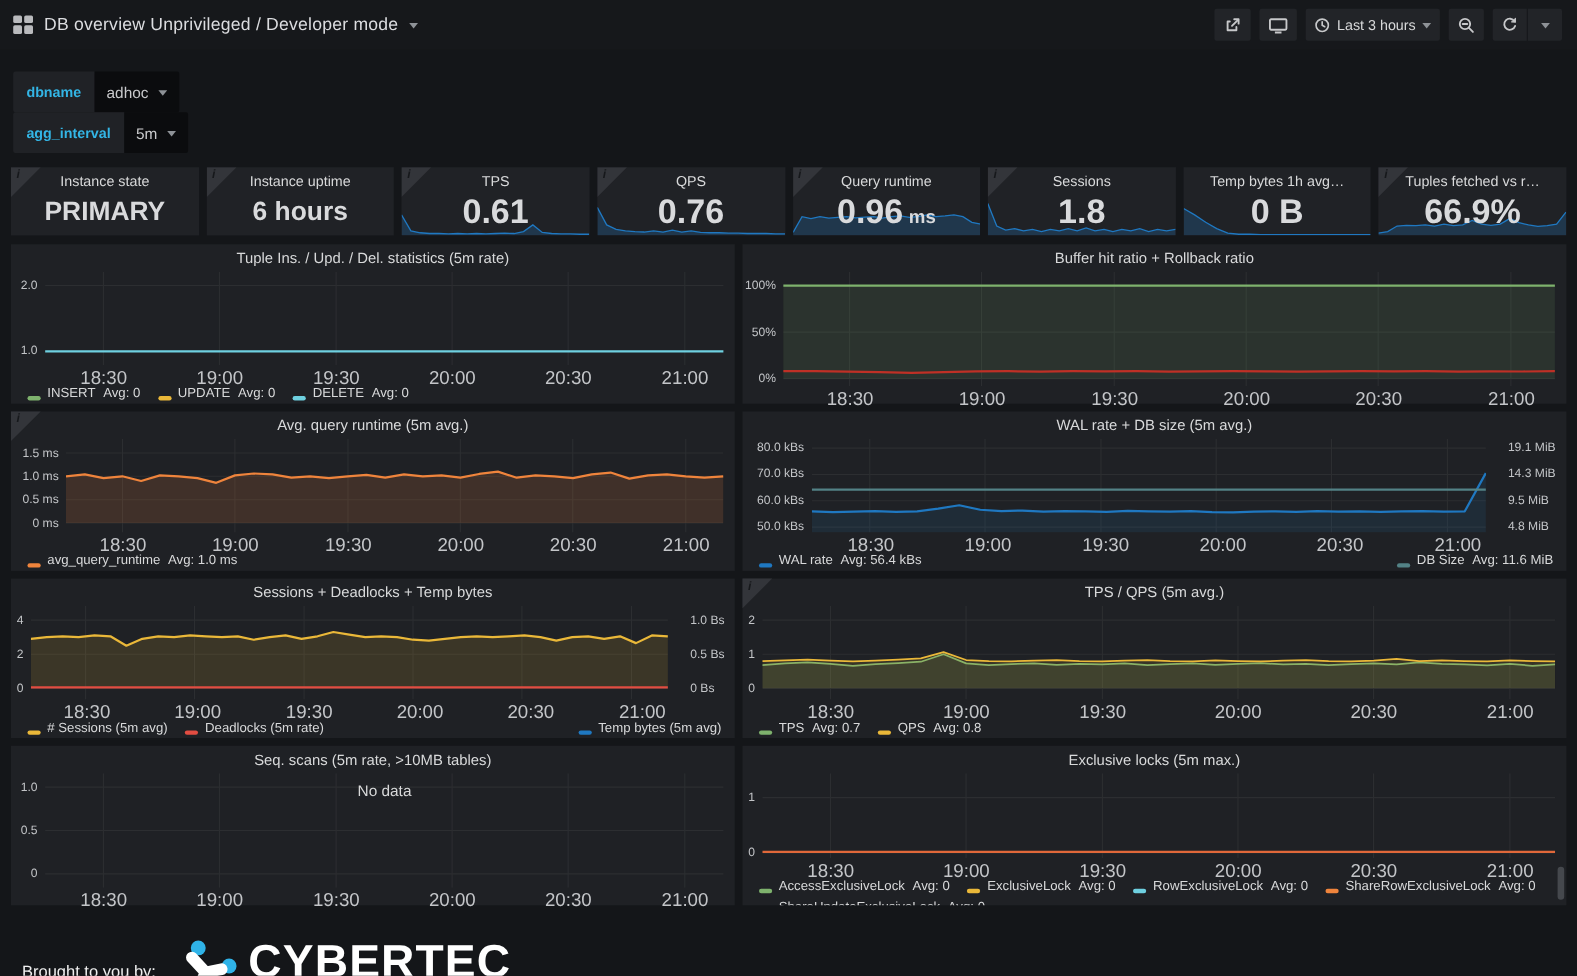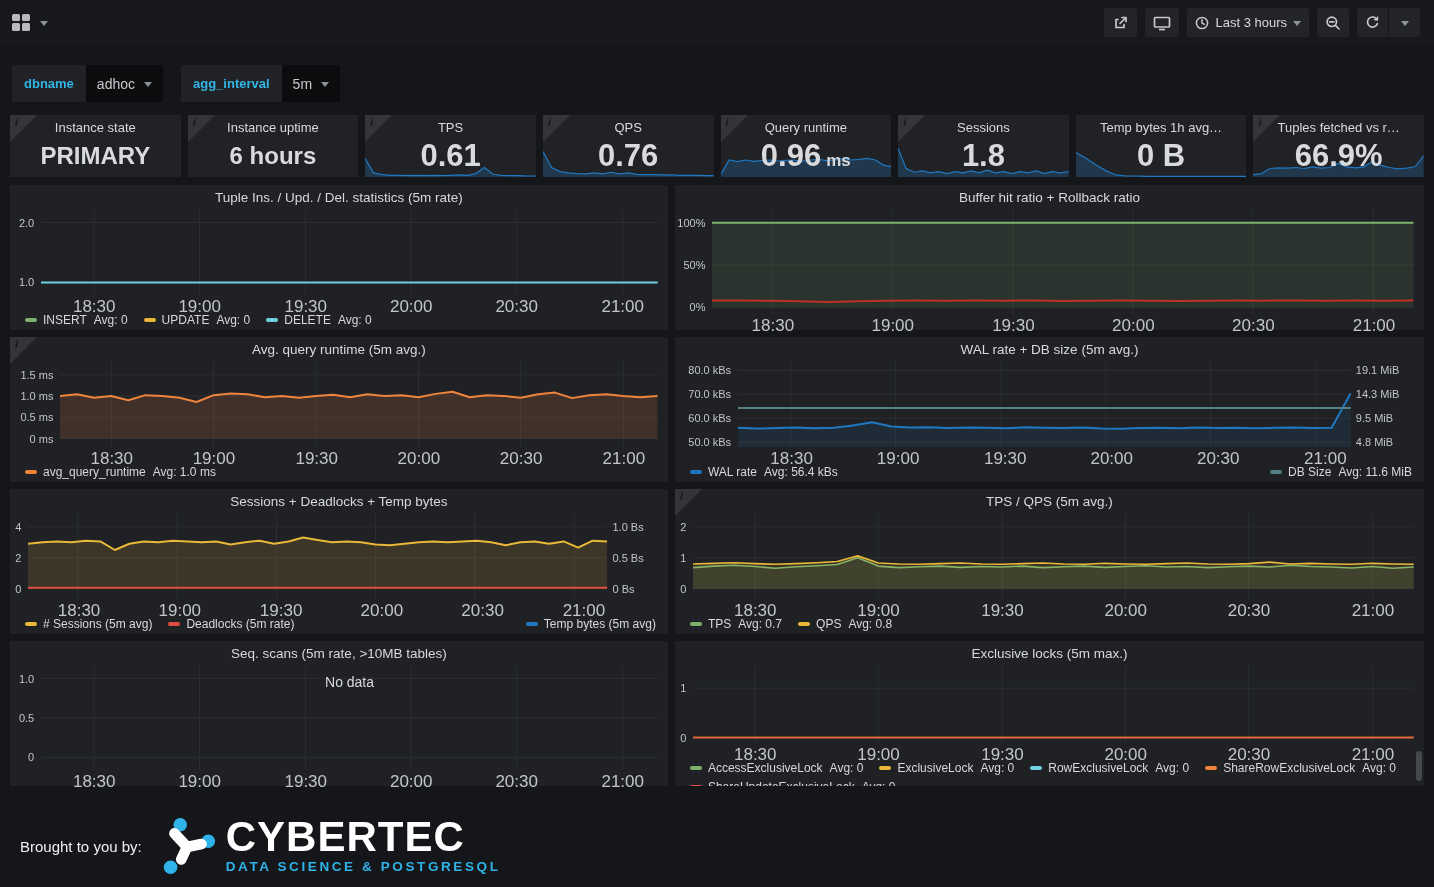--- a/index.html
+++ b/index.html
@@ -20,21 +20,21 @@
   .caret { width:0; height:0; border:4px solid transparent; border-top:5px solid #8e9297; display:inline-block; margin-top:5px; }
   .nav-right { display:flex; align-items:center; }
   .nav-btn { height:29px; min-width:31px; padding:0 8px; background:#222428; border:none; border-radius:2px;
              margin-left:8px; display:flex; align-items:center; justify-content:center; gap:6px; cursor:pointer;
              color:#c7c8ca; font-family:inherit; }
   .nav-btn svg { display:block; }
   .nav-btn.joined { margin-left:1px; border-top-left-radius:0; border-bottom-left-radius:0; }
   .nav-btn.pre-joined { border-top-right-radius:0; border-bottom-right-radius:0; }
   .timepicker-text { font-size:13px; color:#d8d9da; }
   
-  .submenu { margin:20px 0 0 12px; display:flex; }
+  .submenu { margin:20px 0 0 12px; display:flex;flex-direction:column; }
   .var-widget { display:inline-flex; height:37px; margin-right:18px; font-size:13px; }
   .var-label { background:#202226; color:#33b5e5; display:flex; align-items:center; padding:0 12px;
                border-radius:2px 0 0 2px; font-weight:700; cursor:default; }
   .var-value { background:#0b0c0e; color:#c9cacc; display:flex; align-items:center; gap:9px;
                padding:0 11px; border-radius:0 2px 2px 0; font-size:14px; cursor:pointer; }
   
   .stats-row { display:grid; grid-template-columns:repeat(8,1fr); gap:7px; margin:13px 10px 0; height:62px; }
   .stat-panel { background:#202226; position:relative; overflow:hidden; }
   .stat-title { position:absolute; top:5px; left:0; right:0; text-align:center; font-size:13px;
                 color:#d8d9da; font-weight:500; white-space:nowrap; cursor:pointer; }
@@ -51,31 +51,31 @@
                       font-style:italic; color:#16181b; }
   
   .charts { display:grid; grid-template-columns:1fr 1fr; gap:7px; margin:8px 10px 0; grid-auto-rows:145px; }
   .graph-panel { background:#1f2125; position:relative; display:flex; flex-direction:column; }
   .panel-title { height:25px; line-height:26px; text-align:center; font-size:13.5px; font-weight:500;
                  color:#d8d9da; cursor:pointer; white-space:nowrap; }
   .chart-body { flex:1; min-height:0; display:flex; padding-right:10px; position:relative; }
   .y-gutter { position:relative; font-size:11px; color:#c3c5c8; }
   .y-label { position:absolute; transform:translateY(-50%); white-space:nowrap; }
   .y-gutter.left .y-label { right:7px; }
-  .y-gutter.right .y-label { left:5px; }
+  .y-gutter.right .y-label { left:20px; }
   .plot { flex:1; position:relative; min-width:0; }
   .plot svg { position:absolute; inset:0; width:100%; height:100%; }
   .no-data { position:absolute; inset:0; display:flex; align-items:flex-start; justify-content:center;
              padding-top:8px; font-size:14px; color:#d8d9da; }
   .x-axis { height:16px; position:relative; font-size:17px; color:#c3c5c8; }
   .x-label { position:absolute; top:2px; transform:translateX(-50%); white-space:nowrap; }
   .legend-clip { overflow:hidden; }
   .legend-row { display:flex; align-items:center; padding:2px 12px 3px 15px; font-size:12px;
                 color:#d8d9da; white-space:nowrap; height:19px; }
-  .legend-item { display:flex; align-items:center; margin-right:16px; }
+  .legend-item { display:flex; align-items:flex-end; margin-right:16px; }
   .legend-item.pull-right { margin-left:auto; margin-right:0; }
   .swatch { width:12px; height:4px; border-radius:2px; margin-right:6px; display:inline-block; }
   .series-name { cursor:pointer; }
   .series-avg { margin-left:7px; }
   .legend-scrollbar { position:absolute; right:2px; bottom:5px; width:6px; height:30px;
                       background:#45484d; border-radius:3px; cursor:pointer; z-index:6; }
   
   .footer { display:flex; align-items:center; padding:30px 0 0 20px; gap:16px; }
   .brought { font-size:15px; color:#f0f0f0; }
   .logo { display:flex; align-items:center; gap:10px; }
@@ -89,20 +89,21 @@
 <div class="app">
 
   <header class="navbar">
     <div class="nav-left">
       <span class="grid-icon">
           <i></i>
           <i></i>
           <i></i>
           <i></i>
         </span>
+      <span class="dash-title">DB overview Unprivileged / Developer mode</span>
       <span class="caret"></span>
     </div>
     <div class="nav-right">
       <button class="nav-btn">
         <svg width="17" height="17" viewBox="0 0 17 17" fill="none" stroke="#c7c8ca" stroke-width="1.7" stroke-linecap="round" stroke-linejoin="round">
           <path d="M6 5.5 H4 V13.5 H12 V10.5"></path>
             <path d="M8 9.5 L13.5 4"></path>
             <path d="M10 3.5 H14 V7.5"></path>
         </svg>
       </button>

